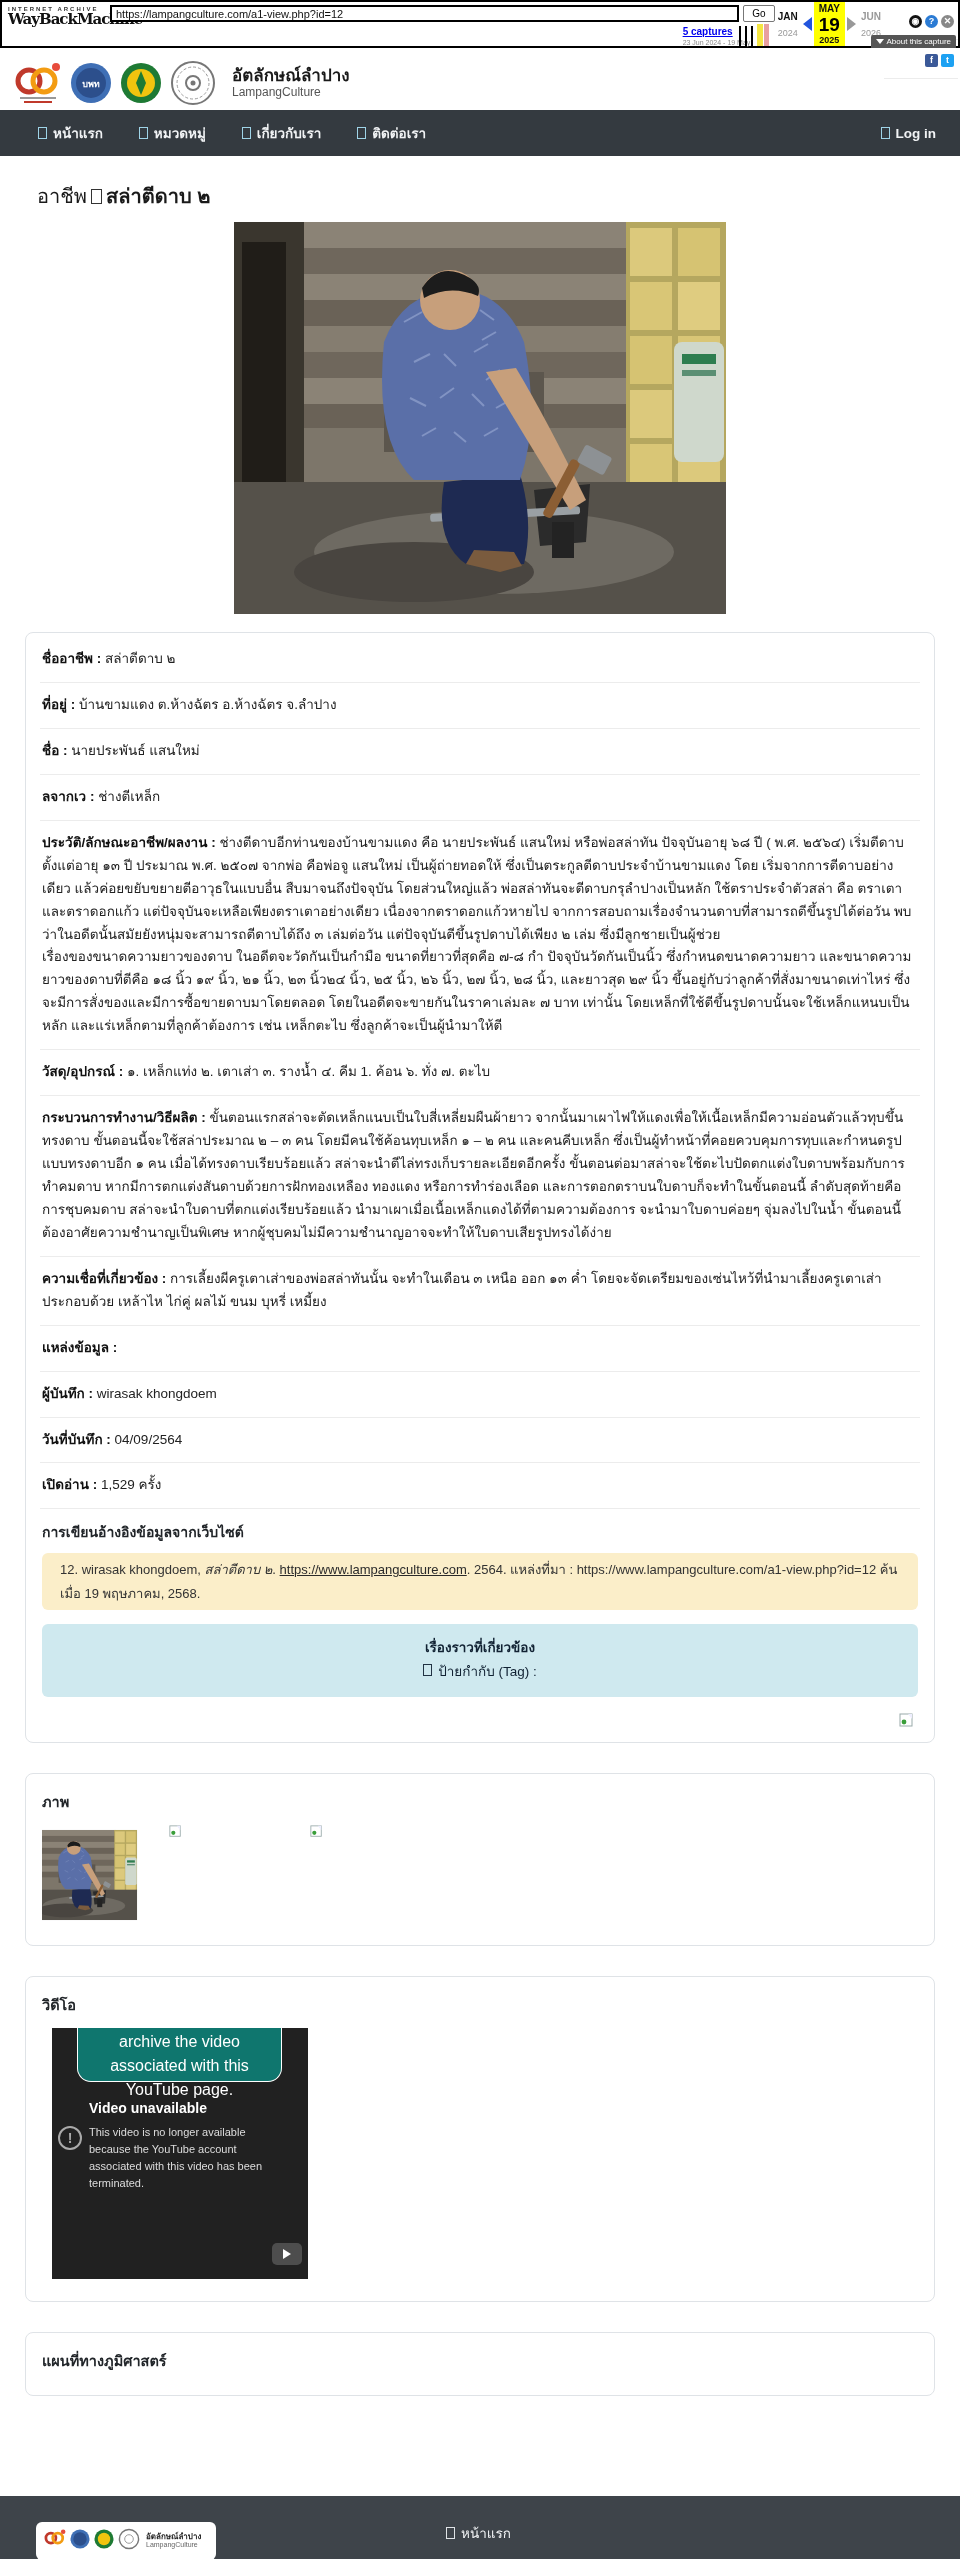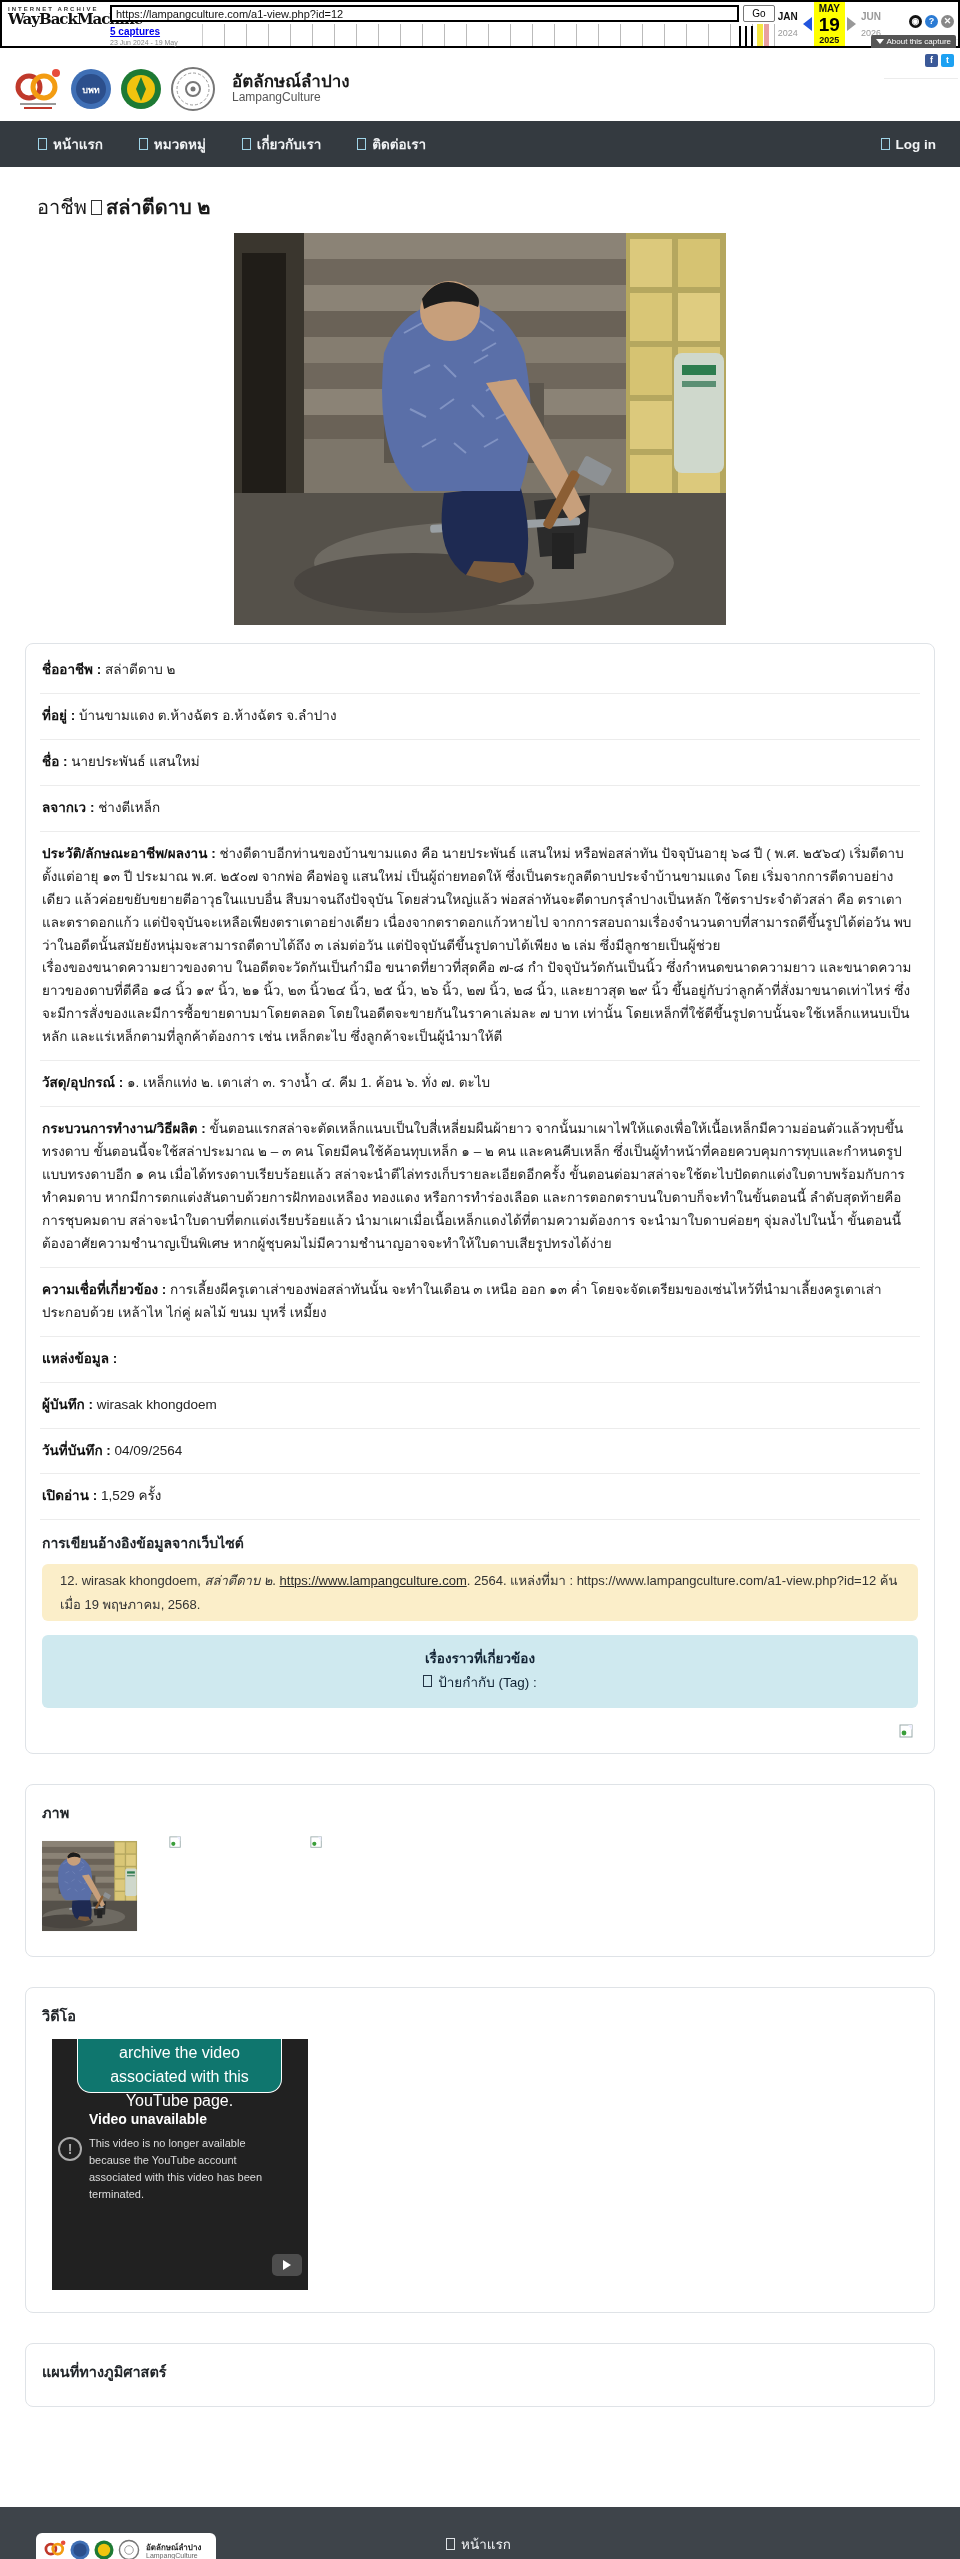--- a/index.html
+++ b/index.html
@@ -23,21 +23,21 @@
   .wb-mid { flex:1; display:flex; flex-direction:column; padding-top:3px;justify-content:space-between; }
   .wb-urlrow { display:flex; align-items:center; gap:4px; }
   .wb-url {
     flex:1; height:17px; border:2px solid #000; font-size:11px; padding:0 4px;
     font-family:"Liberation Sans",sans-serif; color:#111;
   }
   .wb-go {
     height:17px; font-size:10px; border:1px solid #777; background:#fff;
     border-radius:2px; padding:0 8px; cursor:pointer;
   }
-  .wb-caprow { display:flex; align-items:flex-end; }
+  .wb-caprow { display:flex; align-items:flex-end;flex-direction:column; }
   .wb-capcol { width:92px; }
   .wb-captures { color:#0000ee; font-size:10px; text-decoration:underline; font-weight:bold; }
   .wb-range { color:#888; font-size:7px; margin-top:2px; }
   .wb-spark {
     flex:1; height:22px; position:relative; border-left:1px solid #ccc;
     background:repeating-linear-gradient(90deg, transparent 0 21px, #bbb 21px 22px);
   }
   .wb-spark .cbar { position:absolute; bottom:0; width:2px; height:20px; background:#000; }
   .wb-spark .cbar.b1{ right:34px; } .wb-spark .cbar.b2{ right:28px; } .wb-spark .cbar.b3{ right:22px; }
   .wb-spark .ybar { position:absolute; bottom:0; right:12px; width:6px; height:22px; background:#f5e642; }
@@ -64,21 +64,21 @@
   .ic.sq { border-radius:2px; }
   .ic.fb { background:#3b5998; }
   .ic.tw { background:#1da1f2; }
   .wb-about {
     position:absolute; right:2px; bottom:-2px; background:#555; color:#fff;
     font-size:8px; padding:2px 5px; border-radius:2px 2px 0 0; white-space:nowrap; cursor:pointer;
   }
   .wb-about .tri { display:inline-block; width:0; height:0; border-left:4px solid transparent; border-right:4px solid transparent; border-top:5px solid #fff; margin-right:3px; }
 
   
-  .site-header { display:flex; align-items:center; padding:10px 0 2px 14px; height:73px; background:#fff; }
+  .site-header { display:flex; align-items:center; padding:10px 0 2px 14px; height:62px; background:#fff; }
   .logo { margin-right:8px; flex-shrink:0; }
   .logo svg { display:block; }
   .brand { margin-left:8px; line-height:1.15; }
   .brand .th { font-size:17px; font-weight:bold; color:#1a1a1a; }
   .brand .en { font-size:12px; color:#555; }
 
   
   .navbar { background:#343a40; height:46px; display:flex; align-items:center; padding:0 24px 0 38px; }
   .nav-item { display:flex; align-items:center; margin-right:36px; cursor:pointer; }
   .nav-item .label { color:#f1f3f5; font-size:13.5px; font-weight:bold; }

